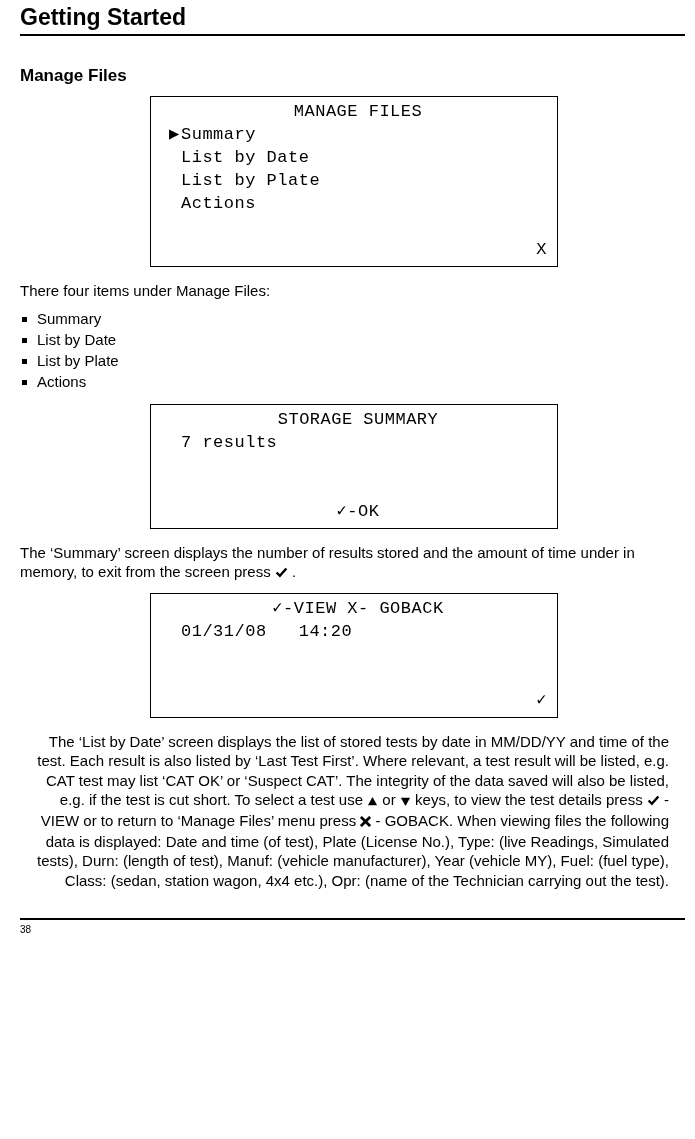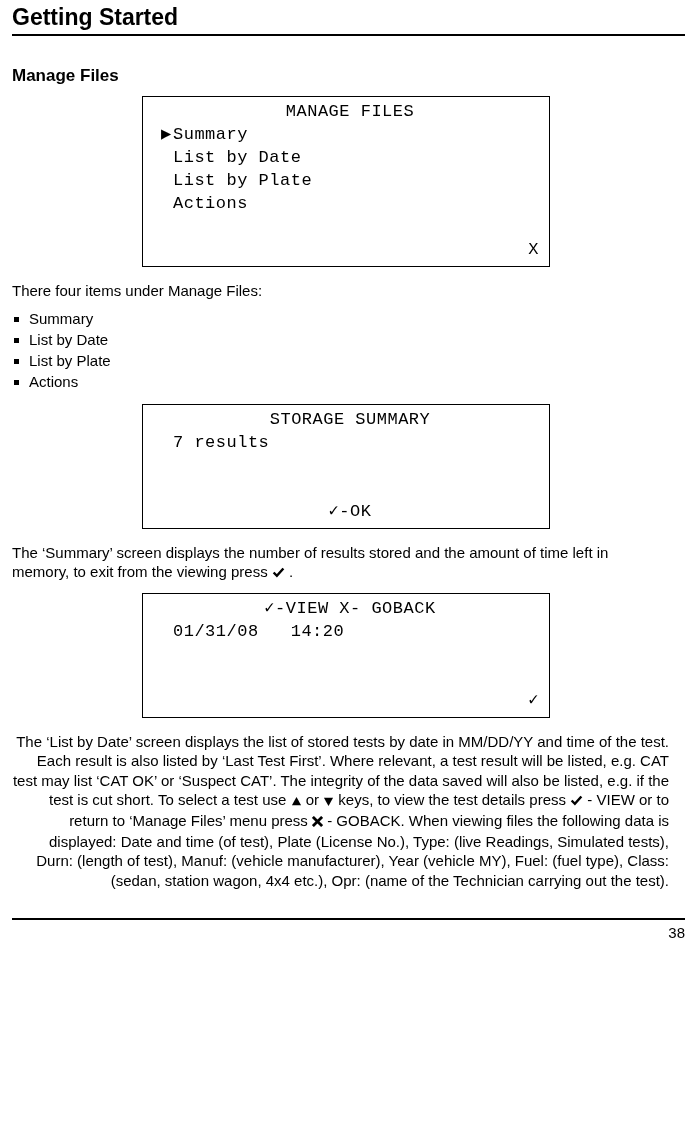--- a/index.html
+++ b/index.html
@@ -5,21 +5,21 @@
   body {
     font-family: Arial, Helvetica, sans-serif;
     font-size: 15px;
     color: #000;
     background: #fff;
     margin: 0;
     padding: 0;
     width: 695px;
   }
   .page {
-    padding: 4px 10px 4px 12px;
+    padding: 4px 10px 4px 20px;
   }
   h1.title {
     font-size: 23px;
     font-weight: bold;
     margin: 0 0 3px 0;
     padding: 0;
   }
   hr.rule {
     border: none;
     border-top: 2px solid #000;
@@ -79,22 +79,22 @@
     background: #000;
     vertical-align: middle;
     margin: 0 10px 2px 2px;
   }
   .footer-rule {
     border: none;
     border-top: 2px solid #000;
     margin: 28px 0 4px 0;
   }
   .page-no {
-    text-align: right;
-    font-size: 15px;
+    text-align: left;
+    font-size: 10px;
     margin-bottom: 6px;
   }
   .icon-check, .icon-x, .icon-up, .icon-down {
     display: inline-block;
     vertical-align: middle;
   }
   .icon-check svg { width:13px; height:13px; }
   .icon-x svg { width:11px; height:11px; }
   .icon-up svg, .icon-down svg { width:11px; height:11px; }
   .para-long { text-align: right; }
@@ -130,21 +130,21 @@
 
   <div class="lcd">
     <div class="lcd-header">STORAGE SUMMARY</div>
     <div class="row"><span class="cursor"> </span><span>7 results</span></div>
     <div class="row">&nbsp;</div>
     <div class="row">&nbsp;</div>
     <div class="bottom-left">✓-OK</div>
   </div>
 
   <p class="body">
-    <span>The ‘Summary’ screen displays the number of results stored and the amount of time left in memory, to exit from the viewing press </span><span class="icon-check"><svg viewBox="0 0 16 16">
+    <span>The ‘Summary’ screen displays the number of results stored and the amount of time under in memory, to exit from the screen press </span><span class="icon-check"><svg viewBox="0 0 16 16">
           <path d="M2 8 L6 12 L14 3" stroke="#000" stroke-width="3" fill="none"></path>
         </svg></span><span> .</span>
   </p>
 
   <div class="lcd">
     <div class="lcd-header">✓-VIEW X- GOBACK</div>
     <div class="row"><span class="cursor"> </span><span>01/31/08   14:20</span></div>
     <div class="row">&nbsp;</div>
     <div class="row">&nbsp;</div>
     <div class="bottom-right">✓</div>

